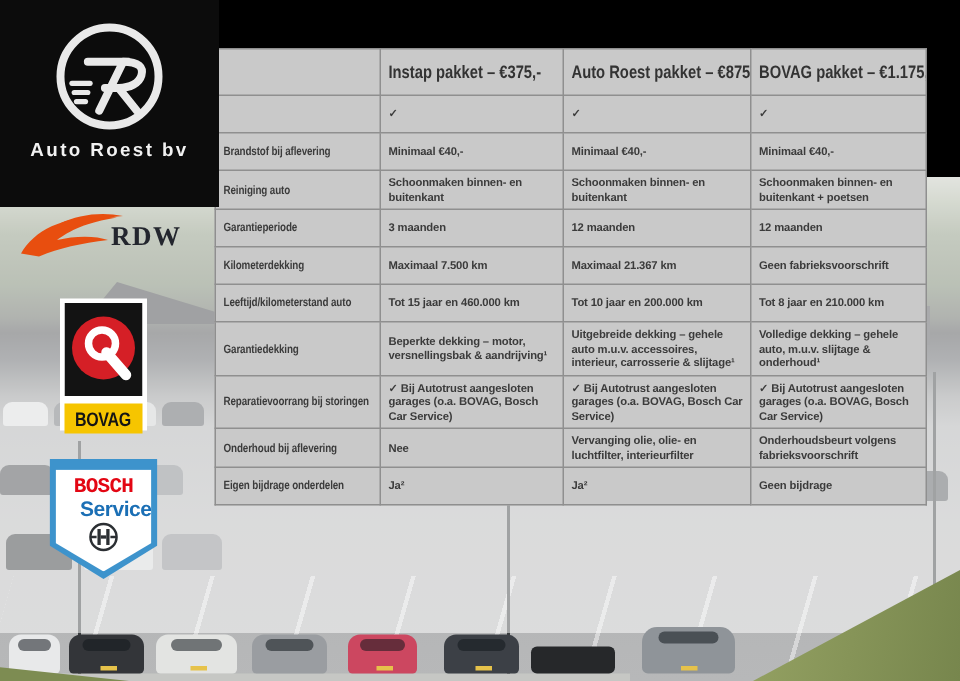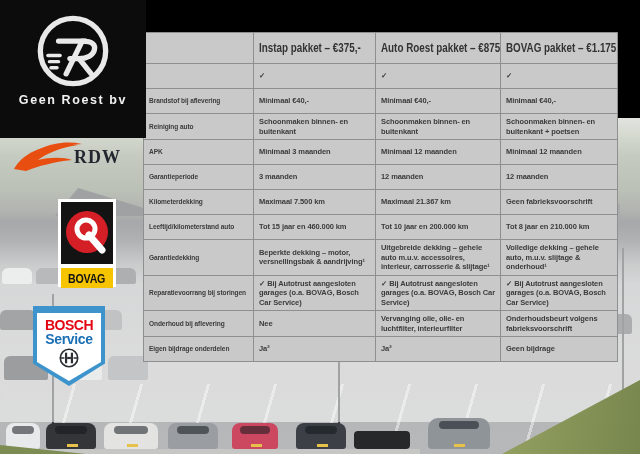--- a/index.html
+++ b/index.html
@@ -40,35 +40,35 @@
               z-index:6;text-align:center;}
   .brandblock svg{display:block;margin:13px auto 4px auto;}
   .brandname{color:#f2f2f2;font-weight:bold;font-size:12.5px;letter-spacing:1.6px;}
 
   
   .rdw{position:absolute;left:12px;top:139px;width:128px;height:46px;z-index:6;}
   .rdw-word{position:absolute;left:62px;top:8px;font-family:"Liberation Serif",serif;
             font-weight:bold;font-size:18px;color:#23262e;letter-spacing:1px;}
 
   
-  .bovag{position:absolute;left:58px;top:199px;width:58px;height:88px;background:#fff;
+  .bovag{position:absolute;left:40px;top:199px;width:58px;height:88px;background:#fff;
          padding:3px;box-sizing:border-box;z-index:6;}
   .bovag-band{height:20px;background:#f6c500;color:#141414;font-weight:bold;font-size:13px;
               display:flex;align-items:center;justify-content:center;}
   .bovag-band span{display:inline-block;transform:scaleX(.82);letter-spacing:-.3px;}
 
   
   .bosch{position:absolute;left:33px;top:306px;width:72px;height:80px;z-index:6;
          background:#3d93cc;
          clip-path:polygon(0 0,100% 0,100% 72%,50% 100%,0 72%);}
   .bosch-in{position:absolute;left:4px;top:7px;width:64px;height:68px;background:#fff;
          clip-path:polygon(0 0,100% 0,100% 72%,50% 100%,0 72%);
          text-align:center;}
-  .bosch-word{margin-top:4px;color:#e30613;font-weight:bold;font-size:14px;letter-spacing:-.5px;}
-  .bosch-svc{color:#1b6fb5;font-weight:bold;font-size:14px;margin-top:-2px;letter-spacing:-.3px;}
+  .bosch-word{margin-top:4px;color:#e30613;font-weight:bold;font-size:14px;letter-spacing:-.5px;font-family:Liberation Mono, monospace;}
+  .bosch-svc{color:#1b6fb5;font-weight:bold;font-size:14px;margin-top:-2px;letter-spacing:-.3px;text-align:right;}
 
   
   table.cmp{position:absolute;left:143px;top:32px;width:474px;z-index:5;
     border-collapse:collapse;background:#c9c9c9;table-layout:fixed;
     border:1px solid #7e7e7e;}
   .cmp th,.cmp td{border:1px solid #8f8f8f;text-align:left;vertical-align:middle;
     color:#3b3b3b;font-weight:bold;padding:3px 5px;overflow:hidden;}
   .cmp th{font-size:12px;height:24px;white-space:nowrap;color:#333;}
   .cmp td{font-size:7.5px;line-height:9.5px;height:18px;letter-spacing:-.1px;}
   .cond{display:inline-block;transform:scaleX(.82);transform-origin:0 50%;white-space:nowrap;}
@@ -143,21 +143,21 @@
         <path d="M31 37 H62 L41 80"></path>
         <path d="M62 37 C76 37 80 42 78 49 C76 56 68 60 58 60 L74 80"></path>
         <path d="M58 60 L46 60"></path>
       </g>
       <g stroke="#e9e9e9" stroke-width="4.5" stroke-linecap="round">
         <path d="M17 56 H33"></path>
         <path d="M19 64 H31"></path>
         <path d="M21 72 H29"></path>
       </g>
     </svg>
-    <div class="brandname">Geen Roest bv</div>
+    <div class="brandname">Auto Roest bv</div>
   </div>
 
   <div class="rdw">
     <svg width="78" height="38" viewBox="0 0 78 38">
       <path d="M2 30 C12 12 36 3 66 6 C46 9 34 15 26 21 C38 18 52 18 60 21 C42 23 26 27 14 32 Z" fill="#e84e0f"></path>
       <path d="M28 10 C40 4 56 2 70 5 C56 6 44 9 36 13 Z" fill="#e84e0f"></path>
     </svg>
     <div class="rdw-word">RDW</div>
   </div>
 
@@ -216,26 +216,20 @@
         <td>Minimaal €40,-</td>
         <td>Minimaal €40,-</td>
       </tr>
       <tr>
         <td class="lbl"><span class="cond">Reiniging auto</span></td>
         <td>Schoonmaken binnen- en buitenkant</td>
         <td>Schoonmaken binnen- en buitenkant</td>
         <td>Schoonmaken binnen- en buitenkant + poetsen</td>
       </tr>
       <tr>
-        <td class="lbl"><span class="cond">APK</span></td>
-        <td>Minimaal 3 maanden</td>
-        <td>Minimaal 12 maanden</td>
-        <td>Minimaal 12 maanden</td>
-      </tr>
-      <tr>
         <td class="lbl"><span class="cond">Garantieperiode</span></td>
         <td>3 maanden</td>
         <td>12 maanden</td>
         <td>12 maanden</td>
       </tr>
       <tr>
         <td class="lbl"><span class="cond">Kilometerdekking</span></td>
         <td>Maximaal 7.500 km</td>
         <td>Maximaal 21.367 km</td>
         <td>Geen fabrieksvoorschrift</td>

